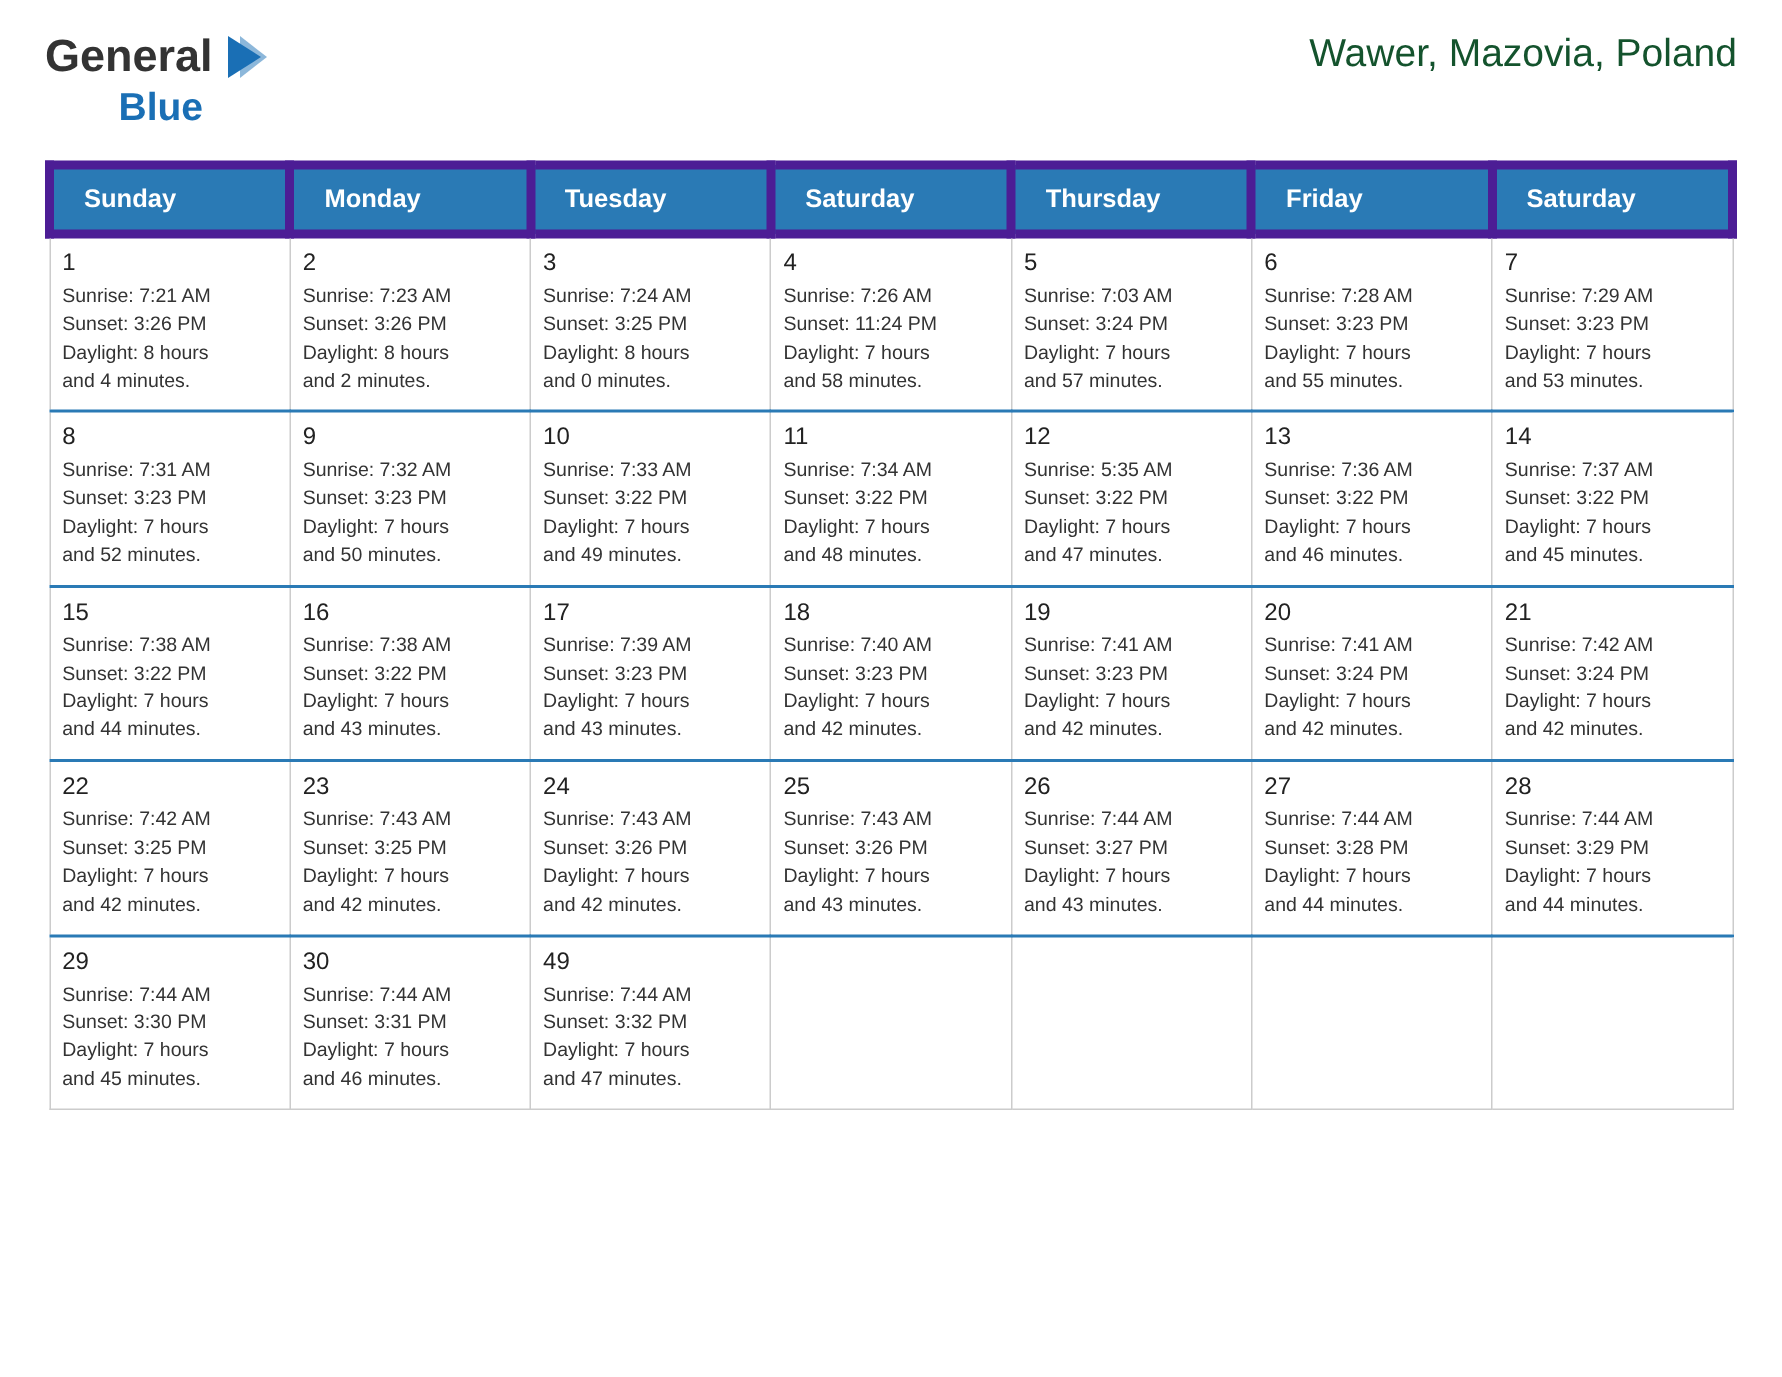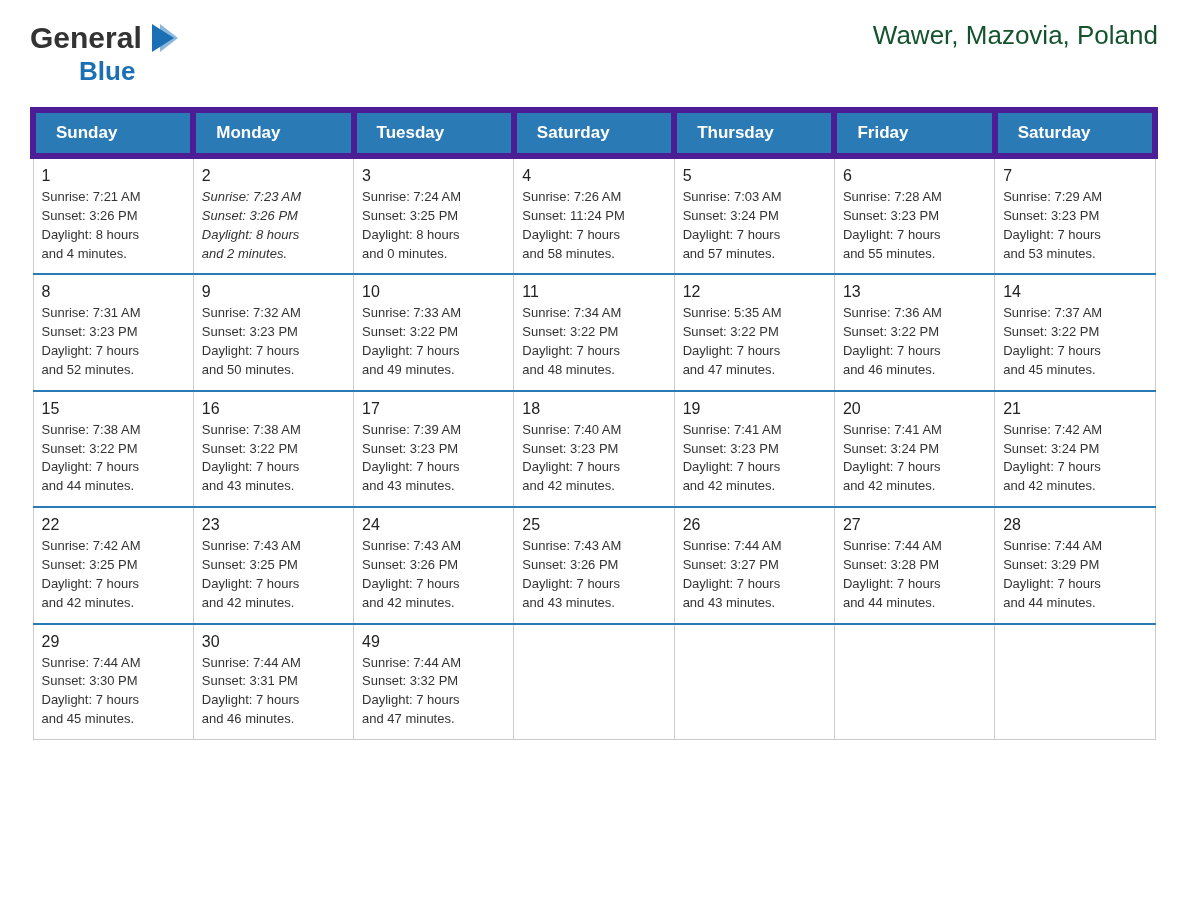--- a/index.html
+++ b/index.html
@@ -116,21 +116,21 @@
   <tr>
         <td>
           <span class="day-num">1</span>
           <div class="day-info" style="white-space: pre-line;">Sunrise: 7:21 AM
 Sunset: 3:26 PM
 Daylight: 8 hours
 and 4 minutes.</div>
         </td>
         <td>
           <span class="day-num">2</span>
-          <div class="day-info" style="white-space: pre-line; font-style: italic;">Sunrise: 7:23 AM
+          <div class="day-info" style="white-space: pre-line;">Sunrise: 7:23 AM
 Sunset: 3:26 PM
 Daylight: 8 hours
 and 2 minutes.</div>
         </td>
         <td>
           <span class="day-num">3</span>
           <div class="day-info" style="white-space: pre-line;">Sunrise: 7:24 AM
 Sunset: 3:25 PM
 Daylight: 8 hours
 and 0 minutes.</div>

